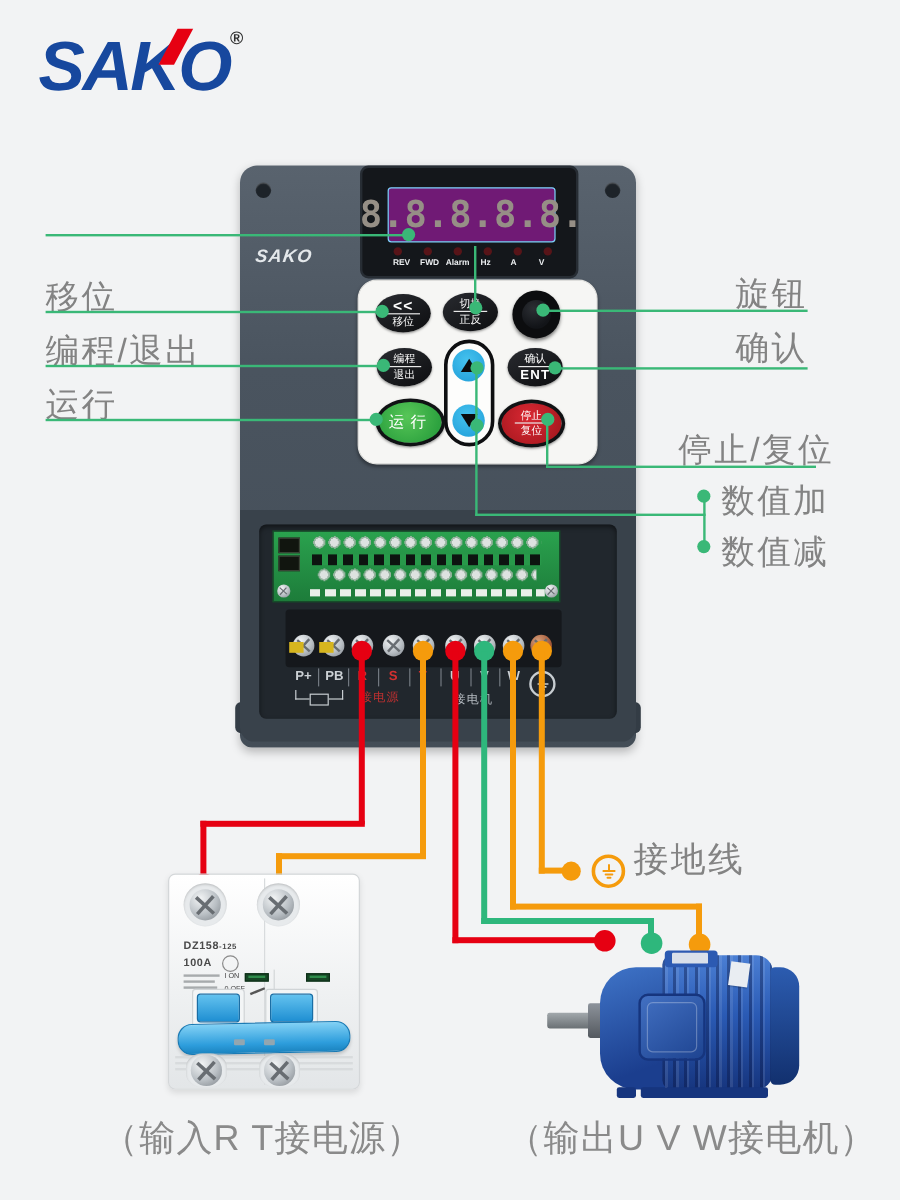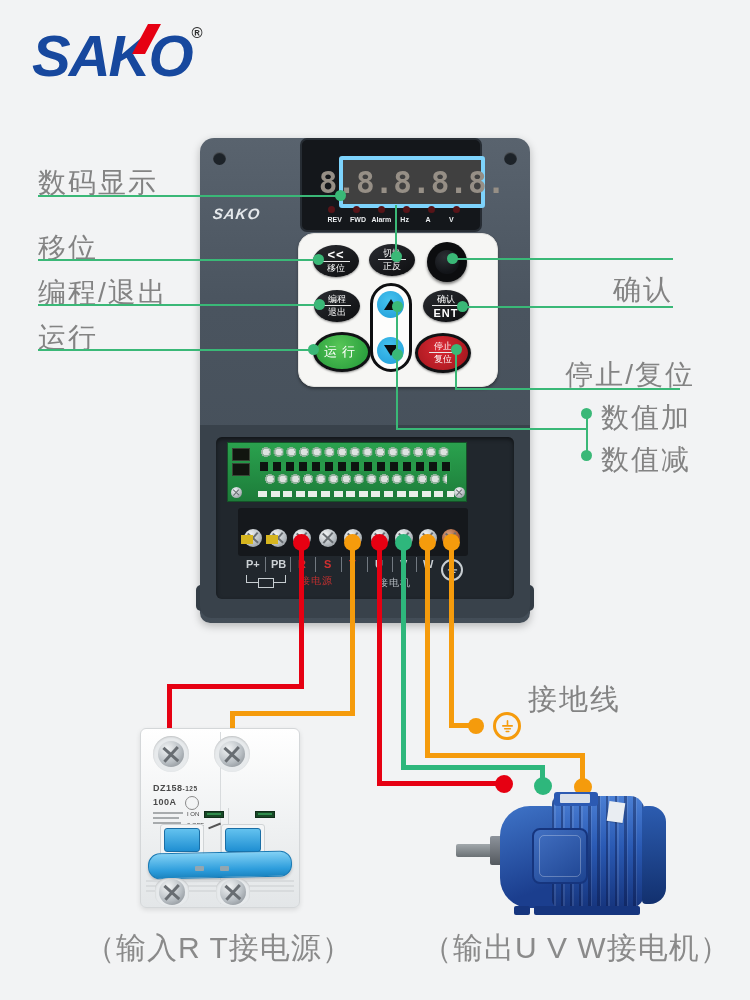--- a/index.html
+++ b/index.html
@@ -19,22 +19,22 @@
   .gline-v{width:2px;background:#3ab877;}
   .gdot{width:11px;height:11px;border-radius:50%;background:#3ab877;}
 
   
   .vfd-body{width:330px;height:485px;border-radius:14px 14px 10px 10px;
     background:linear-gradient(180deg,#59636e 0%,#4a545f 35%,#434d57 100%);
     box-shadow:0 3px 8px rgba(0,0,0,.25);}
   .ear-hole{border-radius:50%;background:#1d2329;box-shadow:0 1px 1px rgba(255,255,255,.25) inset;}
   .vfd-brand{font-style:italic;font-weight:700;font-size:15px;color:#e4e8eb;transform:skewX(-8deg);letter-spacing:1px;}
   .bezel{width:182px;height:94px;background:#14171b;border-radius:7px;border:2px solid #272d34;box-sizing:border-box;}
-  .digit-win{width:138px;height:44px;background:#404040;border:4px solid #7dd3fc;border-radius:3px;
-    display:flex;align-items:center;justify-content:center;margin-left:16px;}
+  .digit-win{width:138px;height:44px;background:#701a75;border:1px solid #7dd3fc;border-radius:3px;
+    display:flex;align-items:center;justify-content:center;}
   .digits{font-family:"DejaVu Sans Mono",monospace;font-size:31px;font-weight:700;color:#968f86;letter-spacing:0px;}
   .ledrow{display:flex;justify-content:space-between;width:132px;}
   .led{width:7px;height:7px;border-radius:50%;background:#571418;}
   .ledlabels{display:flex;width:140px;}
   .ledlabels span{flex:1;text-align:center;font-size:7px;font-weight:700;color:#eceff1;}
   .panel{width:200px;height:154px;background:#f6f6f4;border-radius:16px;border:1px solid #e2e2df;
     box-shadow:0 2px 3px rgba(0,0,0,.35);box-sizing:border-box;}
   .pill{border-radius:50%/50%;background:linear-gradient(150deg,#292b30,#0d0e10);
     display:flex;flex-direction:column;align-items:center;justify-content:center;
     color:#fff;box-shadow:0 1px 2px rgba(0,0,0,.4);cursor:pointer;}
@@ -253,39 +253,39 @@
       <span class="groupcn abs" style="left:178px;top:151px;color:#b6bcc2;">接电机</span>
 
       <div class="gnd-ring abs" style="left:241px;top:134px;color:#c7cdd1;">
         <svg width="13" height="13" viewBox="0 0 24 24">
             <path d="M12 3v8M4.5 11h15M7.5 15.5h9M10 20h4" stroke="currentColor" stroke-width="2.4" fill="none" stroke-linecap="round"></path>
           </svg>
       </div>
     </div>
   </div>
 
-  <span class="ann abs" style="left:38px;top:164px;">数码显示</span>
   <div class="gline-h abs" style="left:38px;top:195px;width:304px;"></div>
   <div class="gdot abs" style="left:335px;top:190px;"></div>
 
   <span class="ann abs" style="left:38px;top:229px;">移位</span>
   <div class="gline-h abs" style="left:38px;top:259px;width:281px;"></div>
   <div class="gdot abs" style="left:313px;top:254px;"></div>
 
   <span class="ann abs" style="left:38px;top:274px;">编程/退出</span>
   <div class="gline-h abs" style="left:38px;top:304px;width:282px;"></div>
   <div class="gdot abs" style="left:314px;top:299px;"></div>
 
   <span class="ann abs" style="left:38px;top:319px;">运行</span>
   <div class="gline-h abs" style="left:38px;top:349px;width:277px;"></div>
   <div class="gdot abs" style="left:308px;top:344px;"></div>
 
   <div class="gline-v abs" style="left:395px;top:205px;height:52px;"></div>
   <div class="gdot abs" style="left:391px;top:251px;"></div>
 
+  <span class="ann abs" style="left:545px;top:226px;width:128px;text-align:right;">旋钮</span>
   <div class="gline-h abs" style="left:452px;top:258px;width:221px;"></div>
   <div class="gdot abs" style="left:447px;top:253px;"></div>
 
   <span class="ann abs" style="left:545px;top:271px;width:128px;text-align:right;">确认</span>
   <div class="gline-h abs" style="left:462px;top:306px;width:211px;"></div>
   <div class="gdot abs" style="left:457px;top:301px;"></div>
 
   <span class="ann abs" style="left:545px;top:356px;width:150px;text-align:right;">停止/复位</span>
   <div class="gdot abs" style="left:451px;top:344px;"></div>
   <div class="gline-v abs" style="left:455px;top:350px;height:38px;"></div>
@@ -333,21 +333,21 @@
   <div class="wdot c-org abs" style="left:574px;top:778px;width:18px;height:18px;"></div>
 
   <div class="wv c-org abs" style="left:449px;top:543px;height:185px;"></div>
   <div class="wh c-org abs" style="left:449px;top:723px;width:22px;"></div>
   <div class="wdot c-org abs" style="left:468px;top:718px;width:16px;height:16px;"></div>
   <div class="gicon abs" style="left:493px;top:712px;">
     <svg width="15" height="15" viewBox="0 0 24 24">
         <path d="M12 3v8M4.5 11h15M7.5 15.5h9M10 20h4" stroke="currentColor" stroke-width="2.6" fill="none" stroke-linecap="round"></path>
       </svg>
   </div>
-  <span class="ann abs" style="left:528px;top:680px;font-size:29px;">接地线</span>
+  <span class="ann abs" style="left:528px;top:697px;font-size:29px;">接地线</span>
 
   <div class="abs" style="left:140px;top:728px;">
     <div class="brk"></div>
     <div class="abs" style="left:80px;top:4px;width:1px;height:172px;background:#d8dbdd;"></div>
     <div class="recess abs" style="left:13px;top:8px;width:36px;height:36px;"></div>
     <div class="recess abs" style="left:74px;top:8px;width:36px;height:36px;"></div>
 
     <div class="screw abs" style="left:18px;top:13px;width:26px;height:26px;"></div>
     <div class="screw abs" style="left:79px;top:13px;width:26px;height:26px;"></div>
     <div class="abs brk-txt" style="left:13px;top:55px;">

